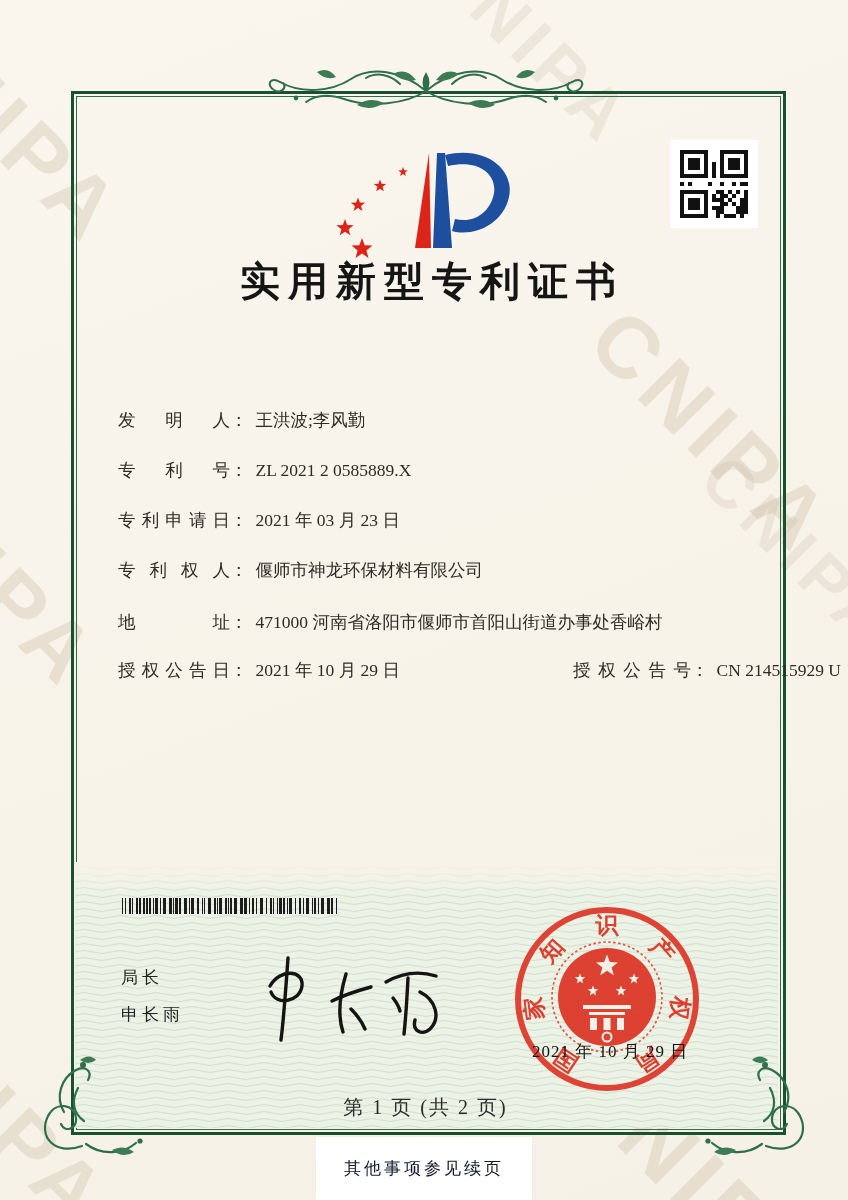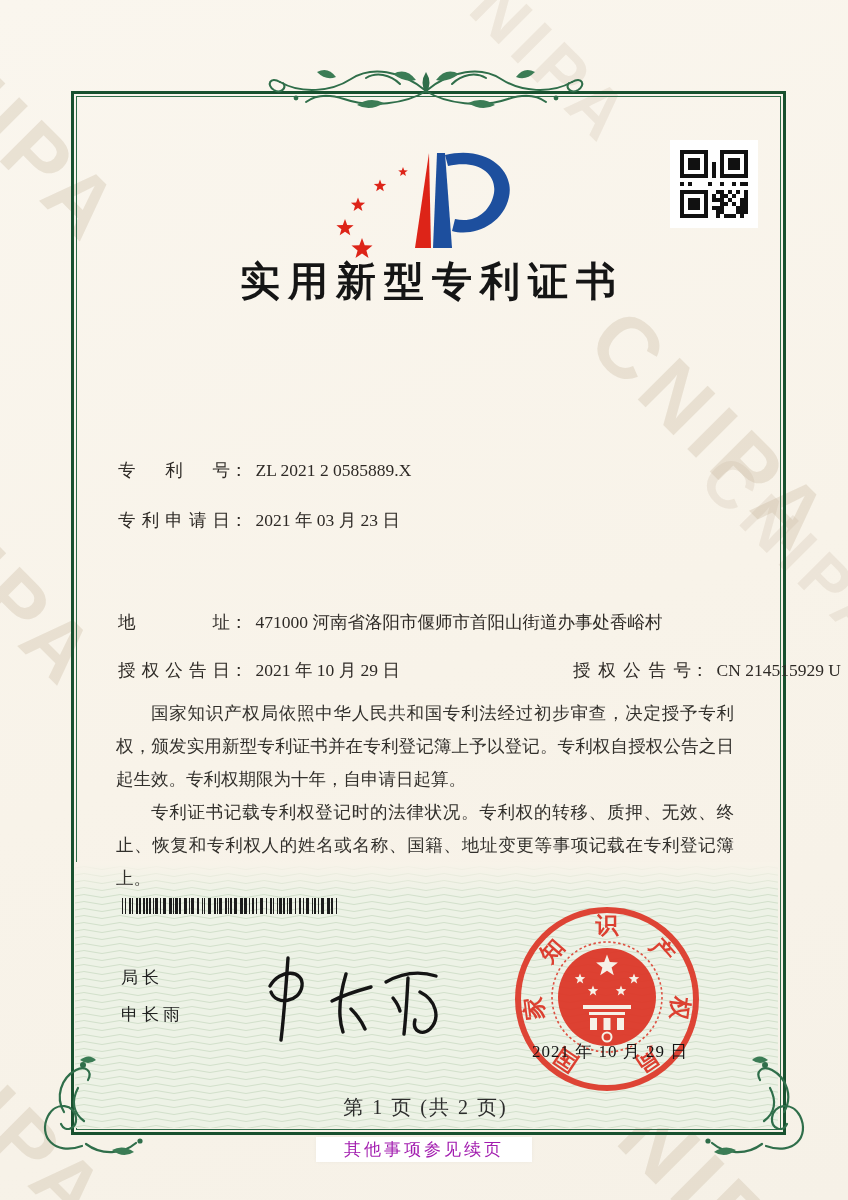--- a/index.html
+++ b/index.html
@@ -52,21 +52,21 @@
   .barcode{position:absolute; left:122px; top:898px;}
   .officer-title{position:absolute; left:121px; top:966px; font-size:17px; letter-spacing:4px; color:#222;}
   .officer-name{position:absolute; left:121px; top:1003px; font-size:17px; letter-spacing:4px; color:#222;}
   .signature{position:absolute; left:250px; top:946px;}
   .seal{position:absolute; left:510px; top:902px;}
   .seal-date{position:absolute; left:518px; top:1040px; width:184px; text-align:center;
          font-size:17px; color:#141414; letter-spacing:1px;}
   .pageinfo{position:absolute; left:71px; top:1094px; width:709px; text-align:center;
          font-size:20px; letter-spacing:2px; color:#2c2c2c;}
   .contnote{position:absolute; left:50%; top:1137px; transform:translateX(-50%);
-         background:#ffffff; padding:1px 28px; font-size:17px; letter-spacing:3px; color:#a21caf;
+         background:#ffffff; padding:20px 28px; font-size:17px; letter-spacing:3px; color:#0f172a;
          box-shadow:0 0 4px rgba(0,0,0,0.04); white-space:nowrap;}
   
   .top-flourish{position:absolute; left:266px; top:54px;}
   .corner{position:absolute; top:1050px;}
   .corner-l{left:34px;}
   .corner-r{left:702px; transform:scaleX(-1);}
 </style>
 </head>
 <body>
 
@@ -239,40 +239,42 @@
         <path d="M68.0,22.0L69.2,25.3L72.8,25.5L70.0,27.6L70.9,31.0L68.0,29.1L65.1,31.0L66.0,27.6L63.2,25.5L66.8,25.3Z"></path>
         <path d="M45.0,34.5L46.6,38.8L51.2,39.0L47.6,41.8L48.8,46.3L45.0,43.7L41.2,46.3L42.4,41.8L38.8,39.0L43.4,38.8Z"></path>
         <path d="M23.0,52.5L24.9,57.5L30.1,57.7L26.0,61.0L27.4,66.1L23.0,63.1L18.6,66.1L20.0,61.0L15.9,57.7L21.1,57.5Z"></path>
         <path d="M10.0,74.0L12.2,79.9L18.6,80.2L13.6,84.2L15.3,90.3L10.0,86.8L4.7,90.3L6.4,84.2L1.4,80.2L7.8,79.9Z"></path>
         <path d="M27.0,93.0L29.7,100.3L37.5,100.6L31.4,105.4L33.5,112.9L27.0,108.6L20.5,112.9L22.6,105.4L16.5,100.6L24.3,100.3Z"></path>
       </g>
   </svg>
 
   <div class="title">实用新型专利证书</div>
 
+  <div class="field f2">
+    <span class="flabel">发明人</span><span>：</span><span class="fvalue">王洪波;李风勤</span>
+  </div>
   <div class="field f3">
     <span class="flabel">专利号</span><span>：</span><span class="fvalue">ZL 2021 2 0585889.X</span>
   </div>
   <div class="field f4">
     <span class="flabel">专利申请日</span><span>：</span><span class="fvalue">2021 年 03 月 23 日</span>
+  </div>
+  <div class="field f5">
+    <span class="flabel">专利权人</span><span>：</span><span class="fvalue">偃师市神龙环保材料有限公司</span>
   </div>
   <div class="field f6">
     <span class="flabel">地址</span><span>：</span><span class="fvalue">471000 河南省洛阳市偃师市首阳山街道办事处香峪村</span>
   </div>
   <div class="field f7">
     <span class="flabel">授权公告日</span><span>：</span><span class="fvalue">2021 年 10 月 29 日</span>
     <span class="grant2">
       <span class="flabel">授权公告号</span><span>：</span><span class="fvalue">CN 214515929 U</span>
     </span>
   </div>
 
-  <div class="body-text">
-    <p>国家知识产权局依照中华人民共和国专利法经过初步审查，决定授予专利权，颁发实用新型专利证书并在专利登记簿上予以登记。专利权自授权公告之日起生效。专利权期限为十年，自申请日起算。</p>
-    <p>专利证书记载专利权登记时的法律状况。专利权的转移、质押、无效、终止、恢复和专利权人的姓名或名称、国籍、地址变更等事项记载在专利登记簿上。</p>
-  </div>
 
   <svg class="barcode" id="barcode-svg" width="215" height="16">
       <rect x="0" y="0" width="1" height="16" fill="#1c1c1c"></rect>
       <rect x="3" y="0" width="1" height="16" fill="#1c1c1c"></rect>
       <rect x="7" y="0" width="2" height="16" fill="#1c1c1c"></rect>
       <rect x="10" y="0" width="1" height="16" fill="#1c1c1c"></rect>
       <rect x="14" y="0" width="2" height="16" fill="#1c1c1c"></rect>
       <rect x="17" y="0" width="2" height="16" fill="#1c1c1c"></rect>
       <rect x="21" y="0" width="2" height="16" fill="#1c1c1c"></rect>
       <rect x="24" y="0" width="2" height="16" fill="#1c1c1c"></rect>

